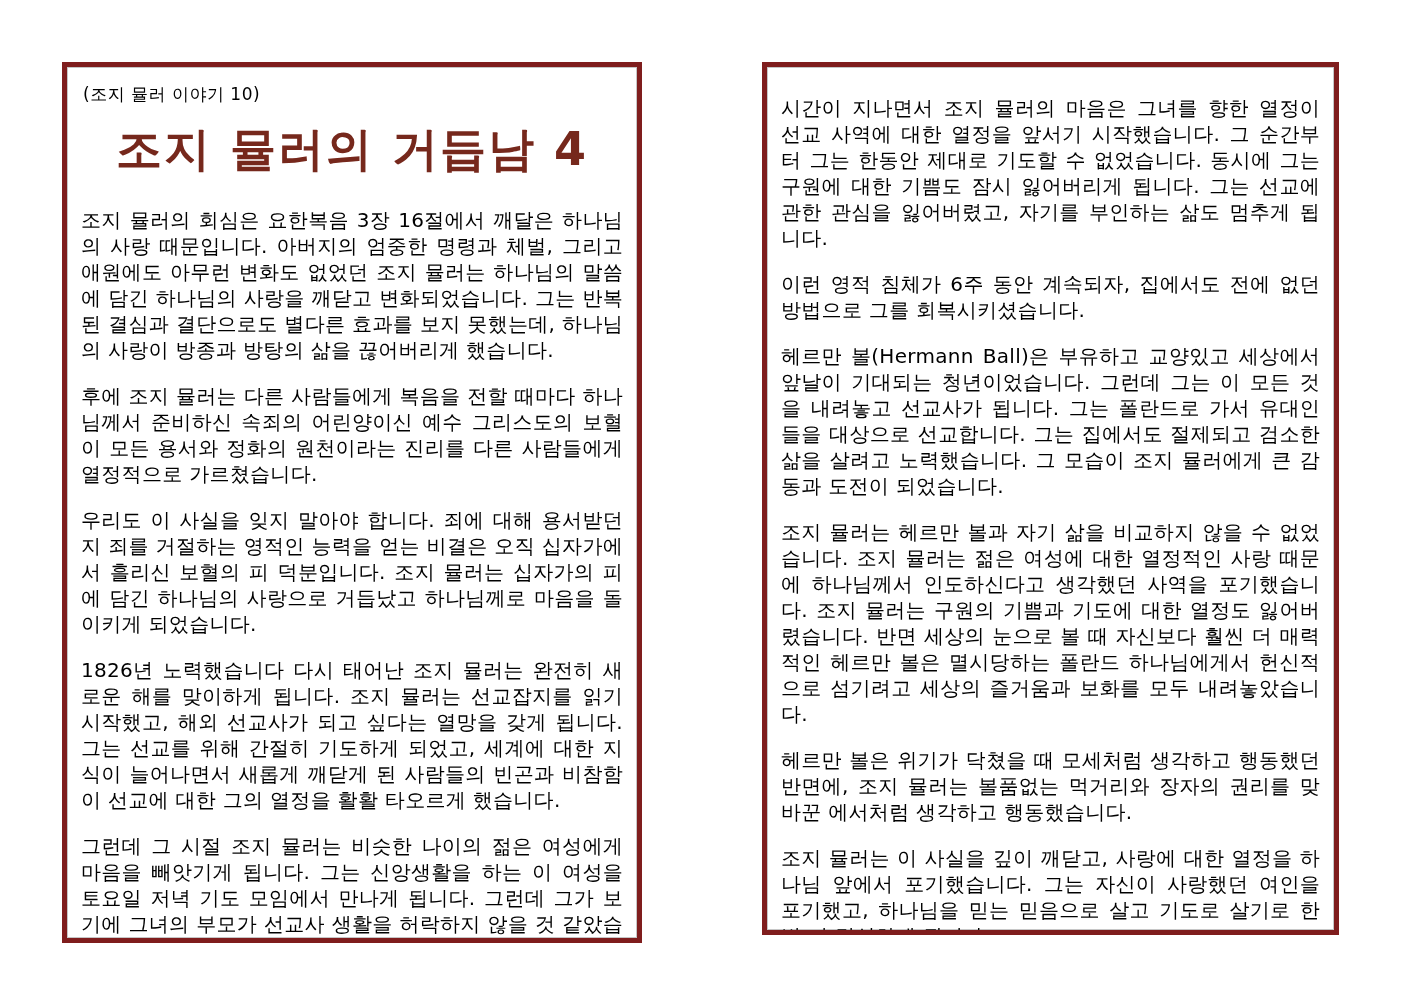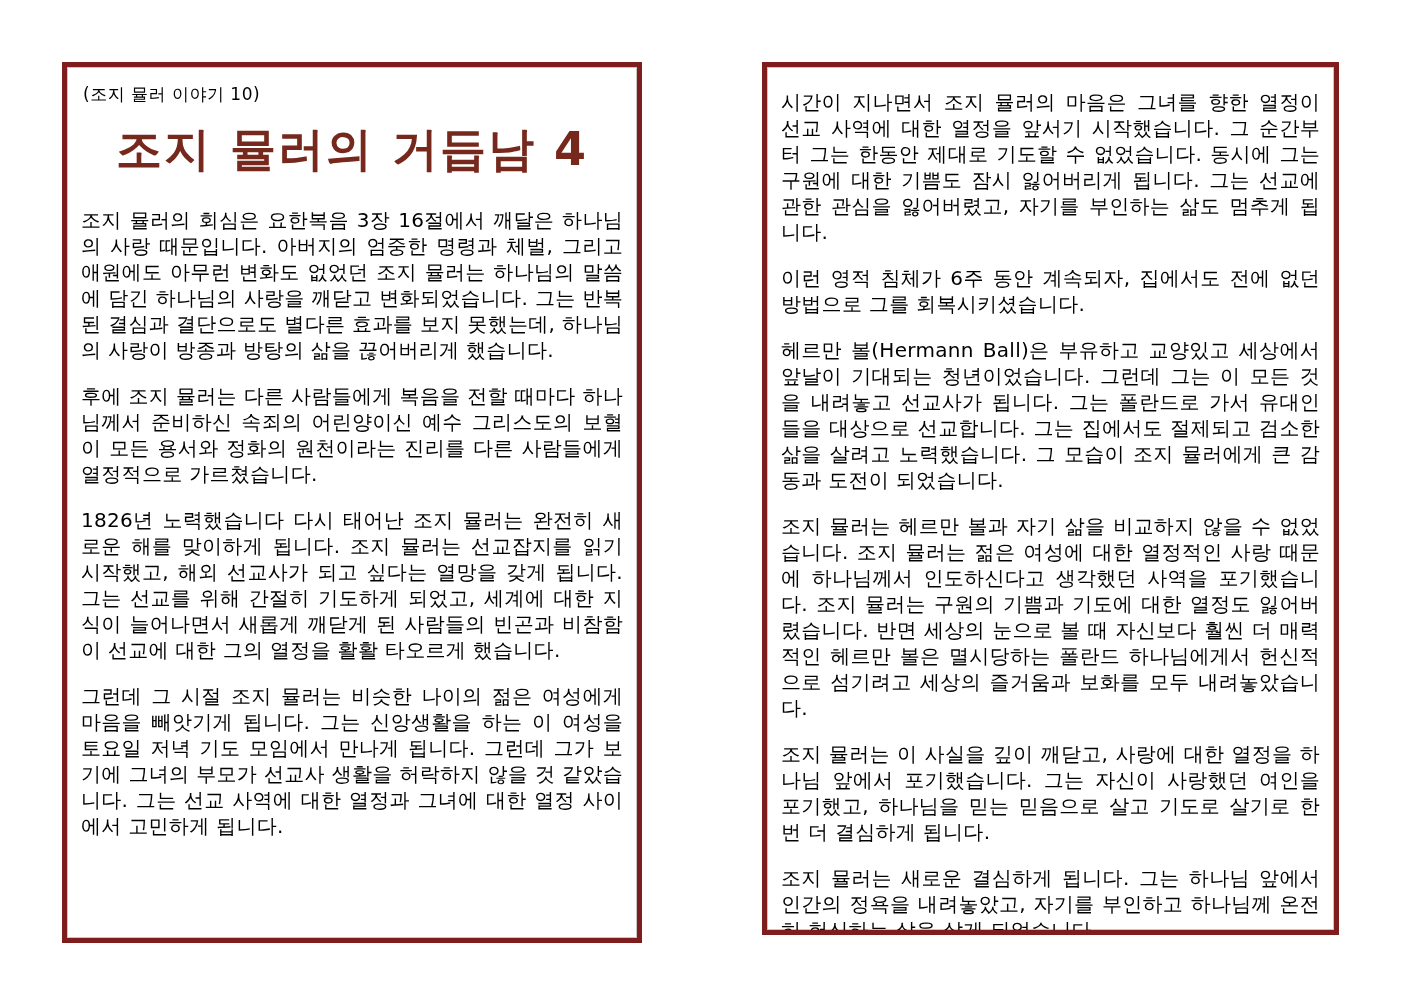--- a/index.html
+++ b/index.html
@@ -50,38 +50,40 @@
     letter-spacing: 2px;
     margin: 6px 0 26px 0;
   }
   p.body-par {
     font-size: 20px;
     line-height: 26px;
     text-align: justify;
     text-justify: inter-character;
     word-break: break-all;
     letter-spacing: 0.3px;
-    margin: 10px 0 20px 0;
+    margin: 16px 0 20px 0;
   }
   p.body-par:last-child {
     margin-bottom: 0;
   }
 </style>
 </head>
 <body>
 
 <div class="page page-left">
   <div class="series-label">(조지 뮬러 이야기 10)</div>
   <h1 class="doc-title">조지 뮬러의 거듭남 4</h1>
   <p class="body-par">조지 뮬러의 회심은 요한복음 3장 16절에서 깨달은 하나님의 사랑 때문입니다. 아버지의 엄중한 명령과 체벌, 그리고 애원에도 아무런 변화도 없었던 조지 뮬러는 하나님의 말씀에 담긴 하나님의 사랑을 깨닫고 변화되었습니다. 그는 반복된 결심과 결단으로도 별다른 효과를 보지 못했는데, 하나님의 사랑이 방종과 방탕의 삶을 끊어버리게 했습니다.</p>
   <p class="body-par">후에 조지 뮬러는 다른 사람들에게 복음을 전할 때마다 하나님께서 준비하신 속죄의 어린양이신 예수 그리스도의 보혈이 모든 용서와 정화의 원천이라는 진리를 다른 사람들에게 열정적으로 가르쳤습니다.</p>
+  <p class="body-par">우리도 이 사실을 잊지 말아야 합니다. 죄에 대해 용서받던지 죄를 거절하는 영적인 능력을 얻는 비결은 오직 십자가에서 흘리신 보혈의 피 덕분입니다. 조지 뮬러는 십자가의 피에 담긴 하나님의 사랑으로 거듭났고 하나님께로 마음을 돌이키게 되었습니다.</p>
   <p class="body-par">1826년 노력했습니다 다시 태어난 조지 뮬러는 완전히 새로운 해를 맞이하게 됩니다. 조지 뮬러는 선교잡지를 읽기 시작했고, 해외 선교사가 되고 싶다는 열망을 갖게 됩니다. 그는 선교를 위해 간절히 기도하게 되었고, 세계에 대한 지식이 늘어나면서 새롭게 깨닫게 된 사람들의 빈곤과 비참함이 선교에 대한 그의 열정을 활활 타오르게 했습니다.</p>
   <p class="body-par">그런데 그 시절 조지 뮬러는 비슷한 나이의 젊은 여성에게 마음을 빼앗기게 됩니다. 그는 신앙생활을 하는 이 여성을 토요일 저녁 기도 모임에서 만나게 됩니다. 그런데 그가 보기에 그녀의 부모가 선교사 생활을 허락하지 않을 것 같았습니다. 그는 선교 사역에 대한 열정과 그녀에 대한 열정 사이에서 고민하게 됩니다.</p>
 </div>
 
 <div class="page page-right">
   <p class="body-par">시간이 지나면서 조지 뮬러의 마음은 그녀를 향한 열정이 선교 사역에 대한 열정을 앞서기 시작했습니다. 그 순간부터 그는 한동안 제대로 기도할 수 없었습니다. 동시에 그는 구원에 대한 기쁨도 잠시 잃어버리게 됩니다. 그는 선교에 관한 관심을 잃어버렸고, 자기를 부인하는 삶도 멈추게 됩니다.</p>
   <p class="body-par">이런 영적 침체가 6주 동안 계속되자, 집에서도 전에 없던 방법으로 그를 회복시키셨습니다.</p>
   <p class="body-par">헤르만 볼(Hermann Ball)은 부유하고 교양있고 세상에서 앞날이 기대되는 청년이었습니다. 그런데 그는 이 모든 것을 내려놓고 선교사가 됩니다. 그는 폴란드로 가서 유대인들을 대상으로 선교합니다. 그는 집에서도 절제되고 검소한 삶을 살려고 노력했습니다. 그 모습이 조지 뮬러에게 큰 감동과 도전이 되었습니다.</p>
   <p class="body-par">조지 뮬러는 헤르만 볼과 자기 삶을 비교하지 않을 수 없었습니다. 조지 뮬러는 젊은 여성에 대한 열정적인 사랑 때문에 하나님께서 인도하신다고 생각했던 사역을 포기했습니다. 조지 뮬러는 구원의 기쁨과 기도에 대한 열정도 잃어버렸습니다. 반면 세상의 눈으로 볼 때 자신보다 훨씬 더 매력적인 헤르만 볼은 멸시당하는 폴란드 하나님에게서 헌신적으로 섬기려고 세상의 즐거움과 보화를 모두 내려놓았습니다.</p>
+  <p class="body-par">헤르만 볼은 위기가 닥쳤을 때 모세처럼 생각하고 행동했던 반면에, 조지 뮬러는 볼품없는 먹거리와 장자의 권리를 맞바꾼 에서처럼 생각하고 행동했습니다.</p>
   <p class="body-par">조지 뮬러는 이 사실을 깊이 깨닫고, 사랑에 대한 열정을 하나님 앞에서 포기했습니다. 그는 자신이 사랑했던 여인을 포기했고, 하나님을 믿는 믿음으로 살고 기도로 살기로 한 번 더 결심하게 됩니다.</p>
   <p class="body-par">조지 뮬러는 새로운 결심하게 됩니다. 그는 하나님 앞에서 인간의 정욕을 내려놓았고, 자기를 부인하고 하나님께 온전히 헌신하는 삶을 살게 되었습니다.</p>
 </div>
 
 </body></html>

